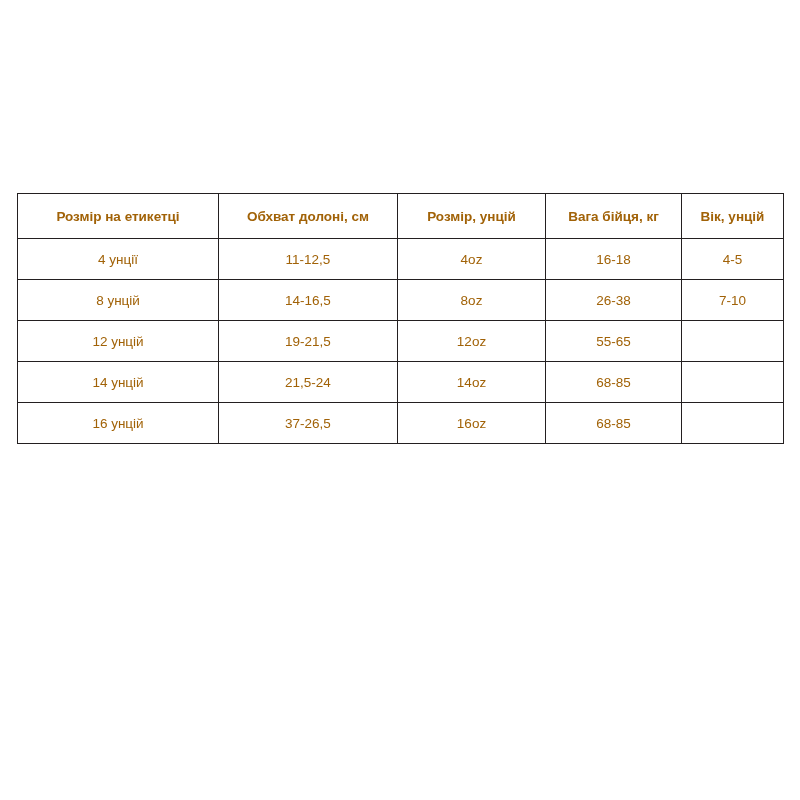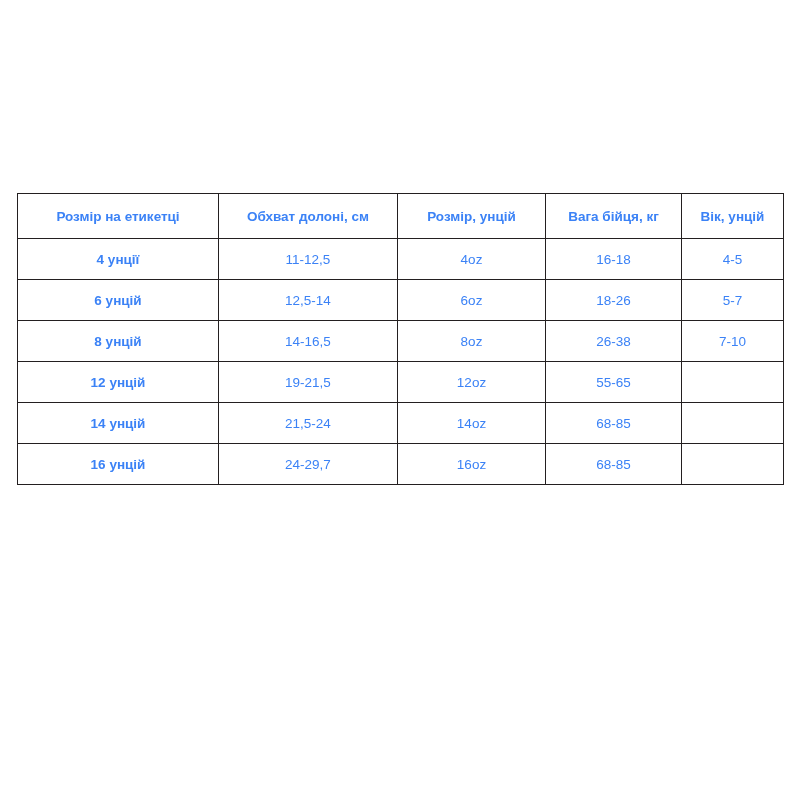--- a/index.html
+++ b/index.html
@@ -31,30 +31,30 @@
     table-layout: fixed;
   }
   table.size-table td,
   table.size-table th {
     border: 1px solid #231f20;
     text-align: center;
     vertical-align: middle;
     padding: 0;
     height: 40px;
     font-size: 13.5px;
-    color: #3b82f6;
+    color: #a16207;
     font-weight: normal;
   }
   table.size-table thead th {
     font-weight: bold;
     font-size: 13.5px;
     height: 44px;
   }
   table.size-table tbody td.label-col {
-    font-weight: bold;
+    font-weight: normal;
   }
   col.c0 { width: 201px; }
   col.c1 { width: 179px; }
   col.c2 { width: 148px; }
   col.c3 { width: 136px; }
   col.c4 { width: 102px; }
 </style>
 </head>
 <body>
 
@@ -79,27 +79,20 @@
       </thead>
       <tbody>
         <tr>
           <td class="label-col">4 унції</td>
           <td>11-12,5</td>
           <td>4oz</td>
           <td>16-18</td>
           <td>4-5</td>
         </tr>
         <tr>
-          <td class="label-col">6 унцій</td>
-          <td>12,5-14</td>
-          <td>6oz</td>
-          <td>18-26</td>
-          <td>5-7</td>
-        </tr>
-        <tr>
           <td class="label-col">8 унцій</td>
           <td>14-16,5</td>
           <td>8oz</td>
           <td>26-38</td>
           <td>7-10</td>
         </tr>
         <tr>
           <td class="label-col">12 унцій</td>
           <td>19-21,5</td>
           <td>12oz</td>
@@ -108,21 +101,21 @@
         </tr>
         <tr>
           <td class="label-col">14 унцій</td>
           <td>21,5-24</td>
           <td>14oz</td>
           <td>68-85</td>
           <td></td>
         </tr>
         <tr>
           <td class="label-col">16 унцій</td>
-          <td>24-29,7</td>
+          <td>37-26,5</td>
           <td>16oz</td>
           <td>68-85</td>
           <td></td>
         </tr>
       </tbody>
     </table>
   </div>
 </div>
 
 </body></html>

